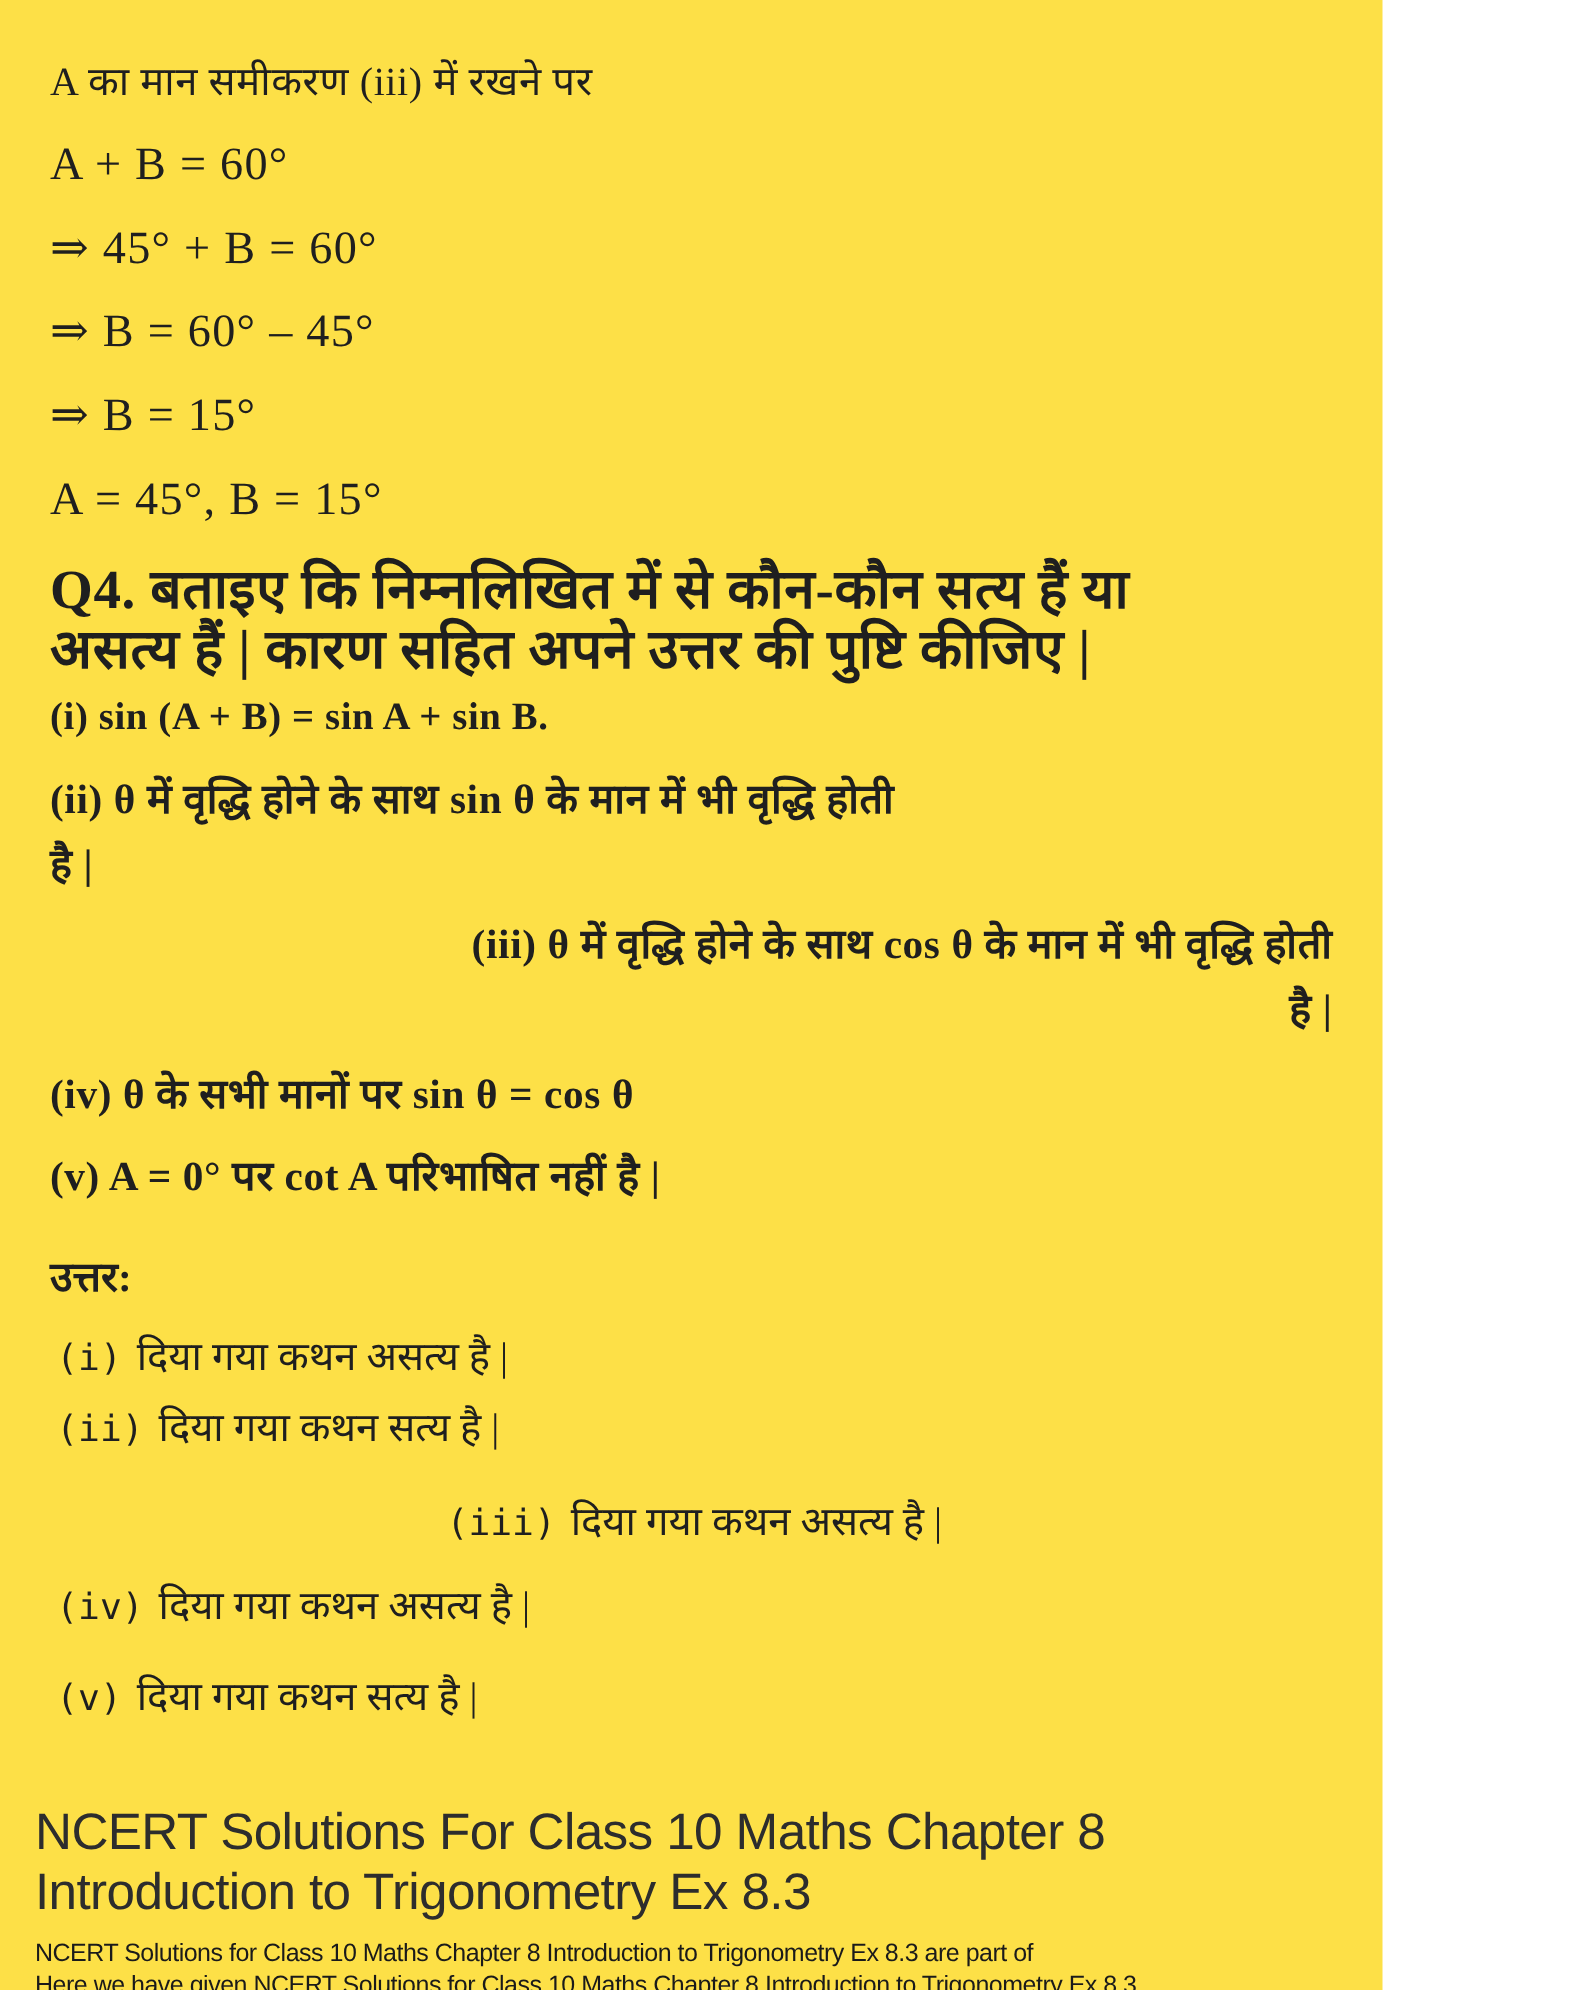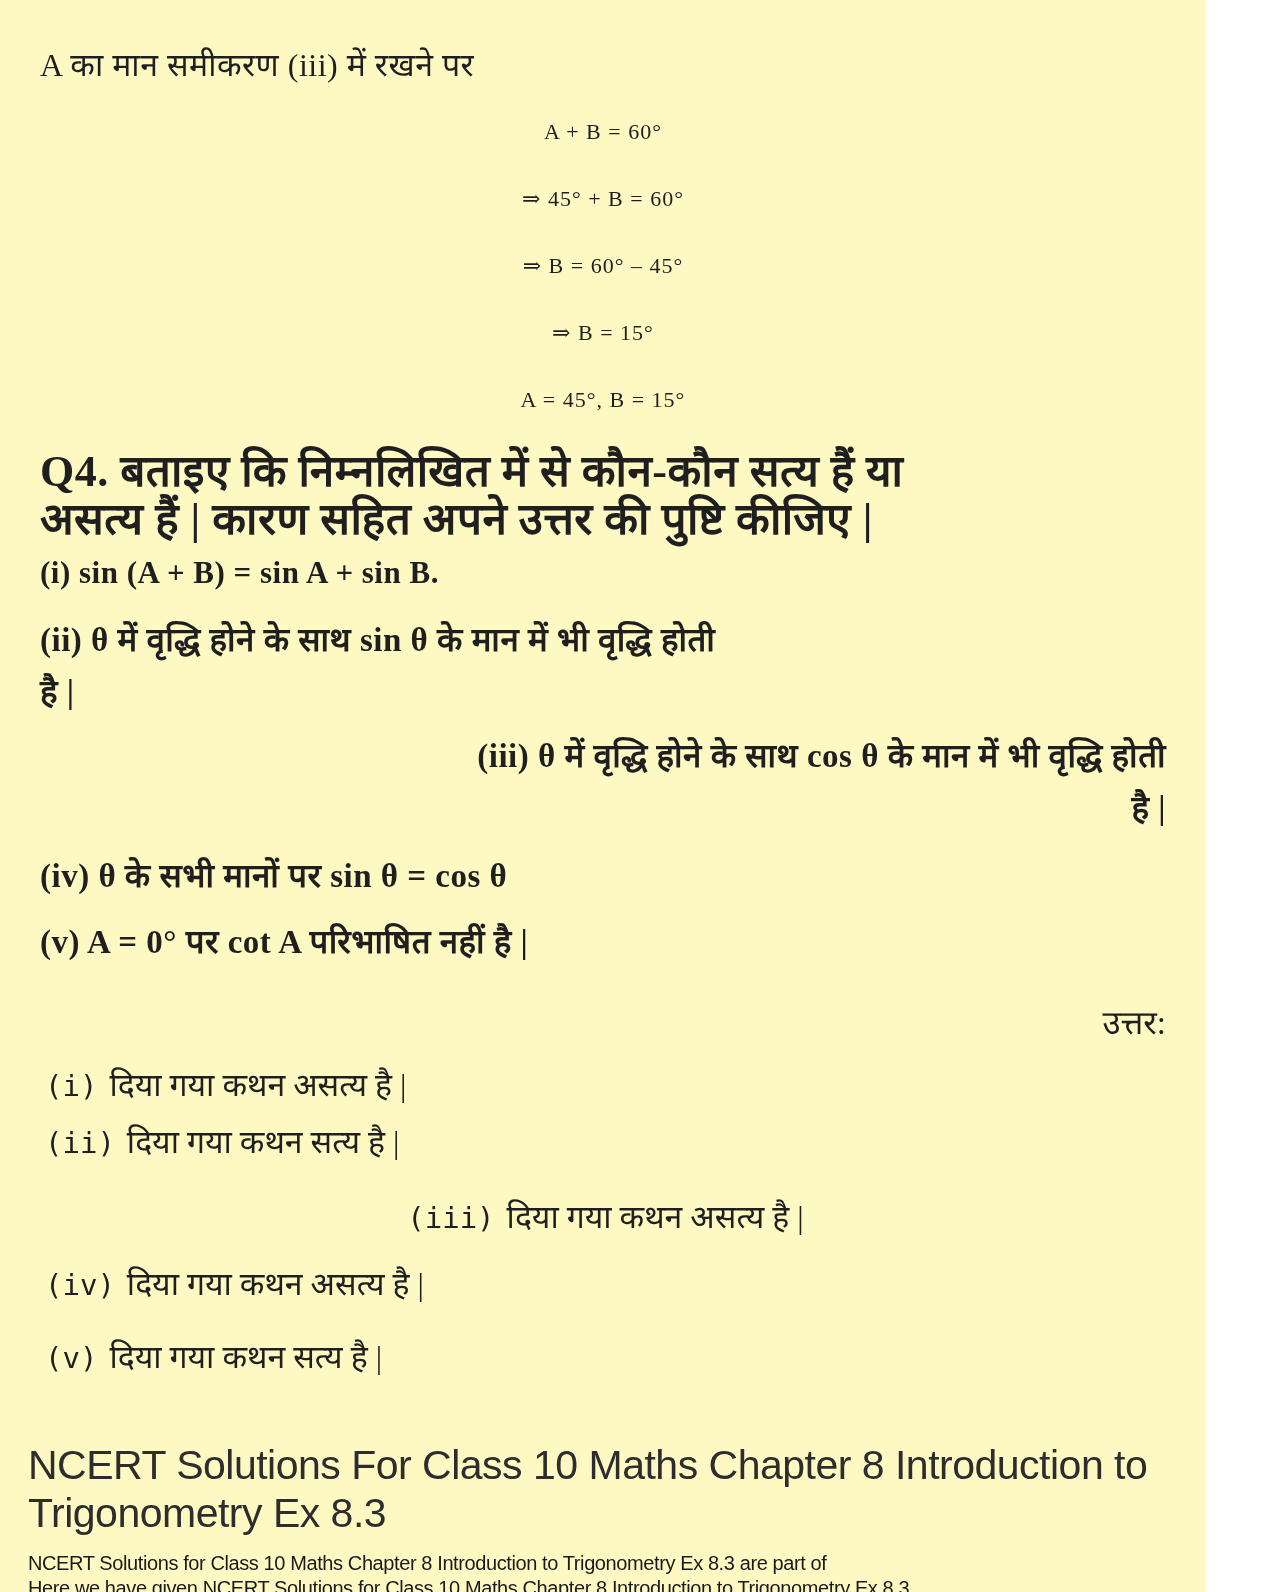--- a/index.html
+++ b/index.html
@@ -8,40 +8,39 @@
     background: #ffffff;
   }
   body {
     width: 1275px;
     height: 1592px;
     overflow: hidden;
     color: #1f1f1f;
     font-family: "Liberation Serif", "DejaVu Serif", serif;
   }
   .page {
-    width: 1206px;
+    width: 1106px;
     height: 1592px;
-    background: #fef9c3;
+    background: #fde047;
   }
   .scan {
     padding: 45px 40px 0 40px;
   }
   .scan p { margin: 0; }
 
   .intro {
     font-size: 32px;
     line-height: 40px;
     letter-spacing: 0.5px;
   }
   .eq {
-    font-size: 22px;
+    font-size: 37px;
     line-height: 40px;
     letter-spacing: 1px;
     margin-top: 27px !important;
-    text-align: center;
   }
   .q4 {
     margin-top: 28px;
     font-weight: bold;
     font-size: 44px;
     line-height: 48px;
     letter-spacing: 0.5px;
   }
   .item-one {
     margin-top: 8px !important;
@@ -61,24 +60,23 @@
   .item-single {
     font-weight: bold;
     font-size: 33px;
     line-height: 44px;
     letter-spacing: 0.5px;
   }
   .item-single.b4 { margin-top: 20px !important; }
   .item-single.b5 { margin-top: 22px !important; }
   .ans-head {
     margin-top: 38px !important;
-    font-weight: normal;
+    font-weight: bold;
     font-size: 33px;
     line-height: 42px;
-    text-align: right;
   }
   .ans {
     font-size: 32px;
     line-height: 42px;
     margin-left: 5px !important;
   }
   .ans .marker {
     font-family: "DejaVu Sans Mono", "Liberation Mono", monospace;
     font-size: 29px;
     margin-right: 12px;

